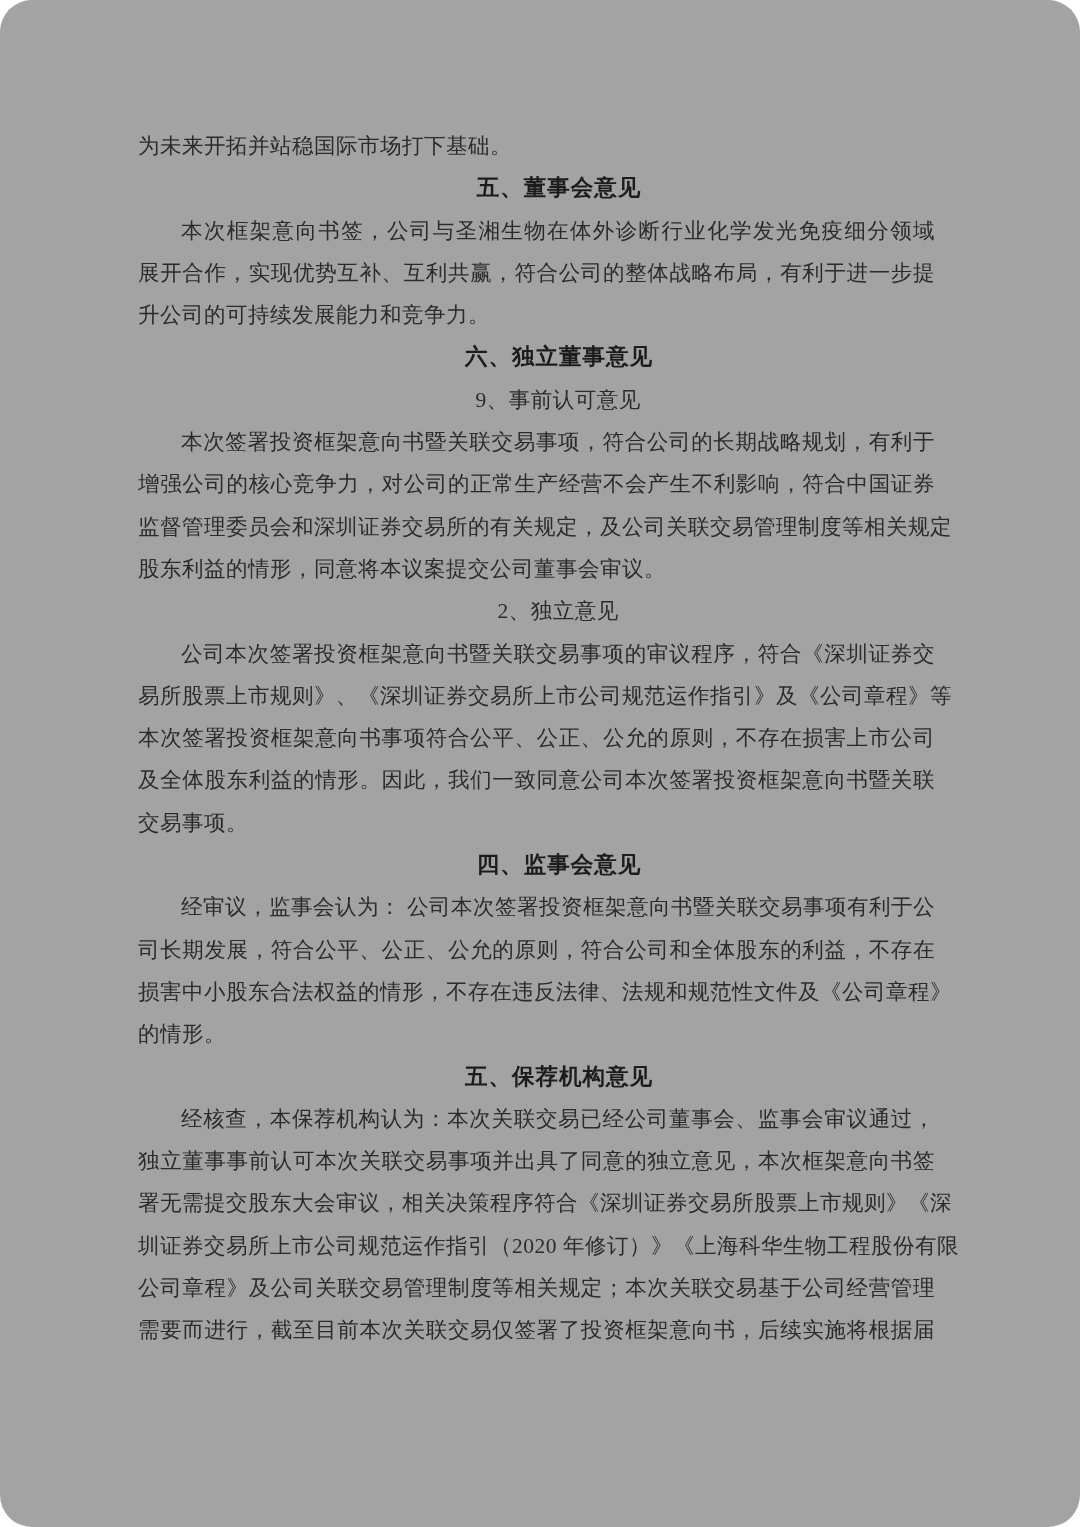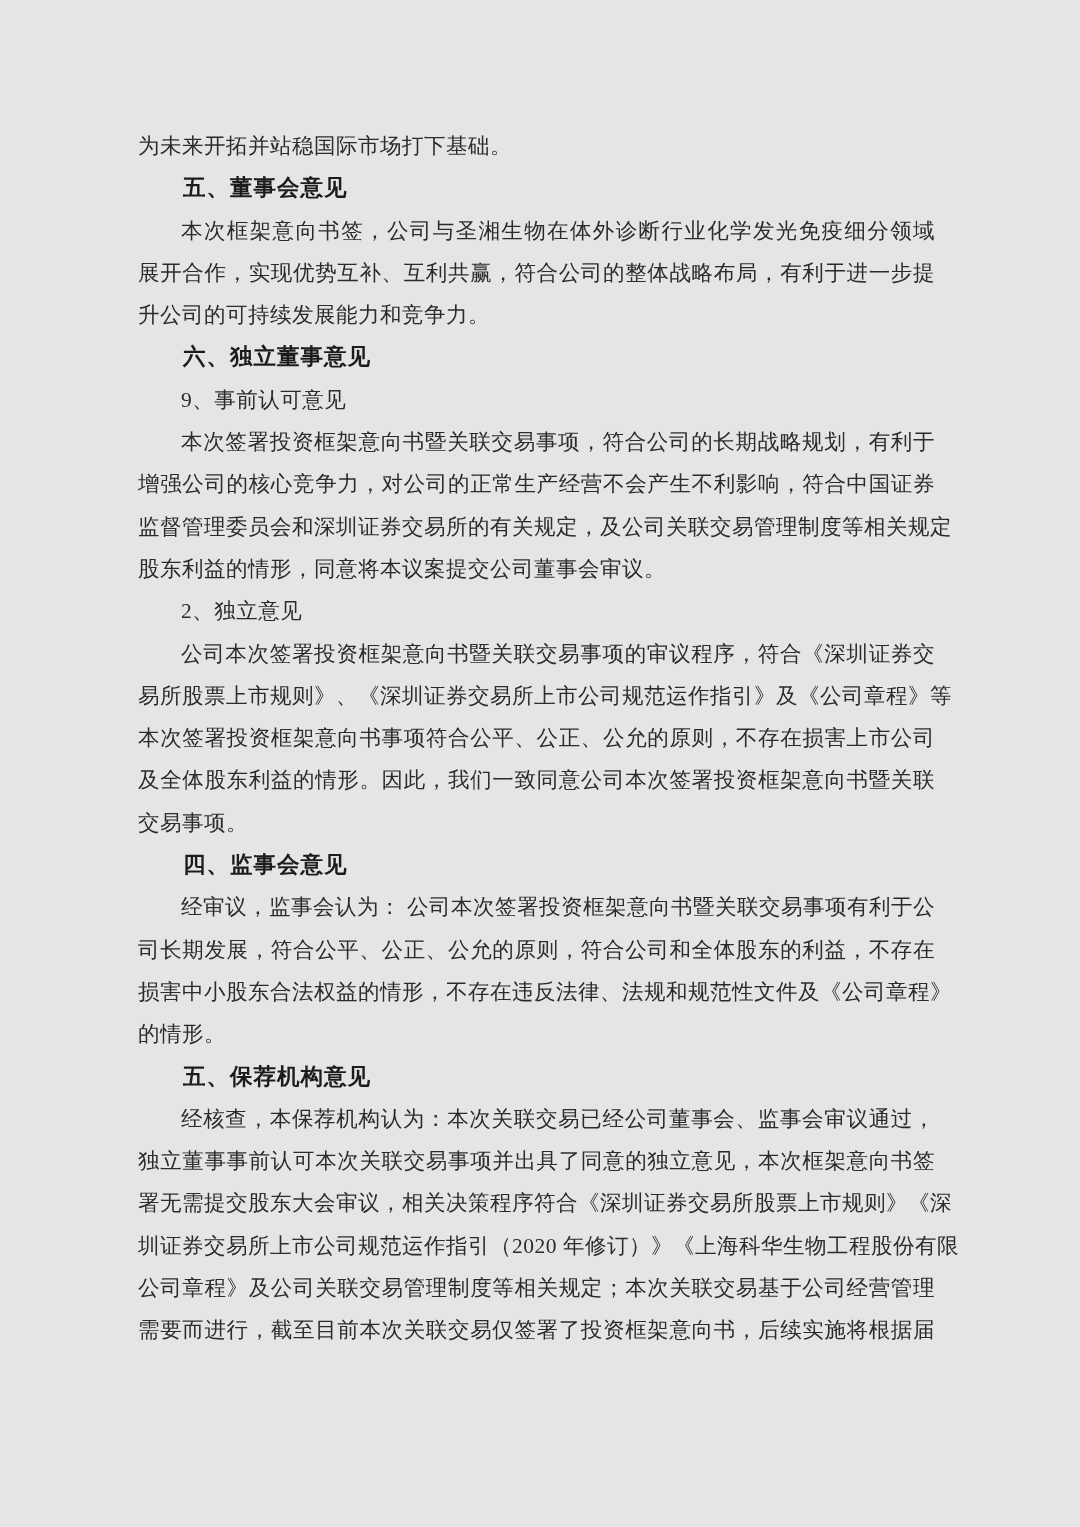--- a/index.html
+++ b/index.html
@@ -6,38 +6,39 @@
   body {
     width: 1080px;
     height: 1527px;
     background: #ffffff;
     font-family: "Liberation Serif", "DejaVu Serif", serif;
   }
   .page {
     position: relative;
     width: 1080px;
     height: 1527px;
-    background: #e5e5e5;
+    background: #a3a3a3;
     overflow: hidden;
+    border-radius: 32px;
   }
   .content {
     position: absolute;
     left: 138px;
     top: 125px;
     width: 797px;
   }
   .line {
     font-size: 21.5px;
     height: 42.3px;
     line-height: 42.3px;
     color: #2b2b2b;
     white-space: nowrap;
     letter-spacing: 0.5px;
   }
-  .indent { text-indent: 2em; }
+  .indent { text-indent: 2em; text-align: center; }
   .fill {
     text-align: justify;
     text-align-last: justify;
   }
   .heading {
     font-family: "Liberation Sans", "DejaVu Sans", sans-serif;
     font-weight: bold;
     font-size: 22.5px;
     color: #1c1c1c;
     letter-spacing: 1px;

